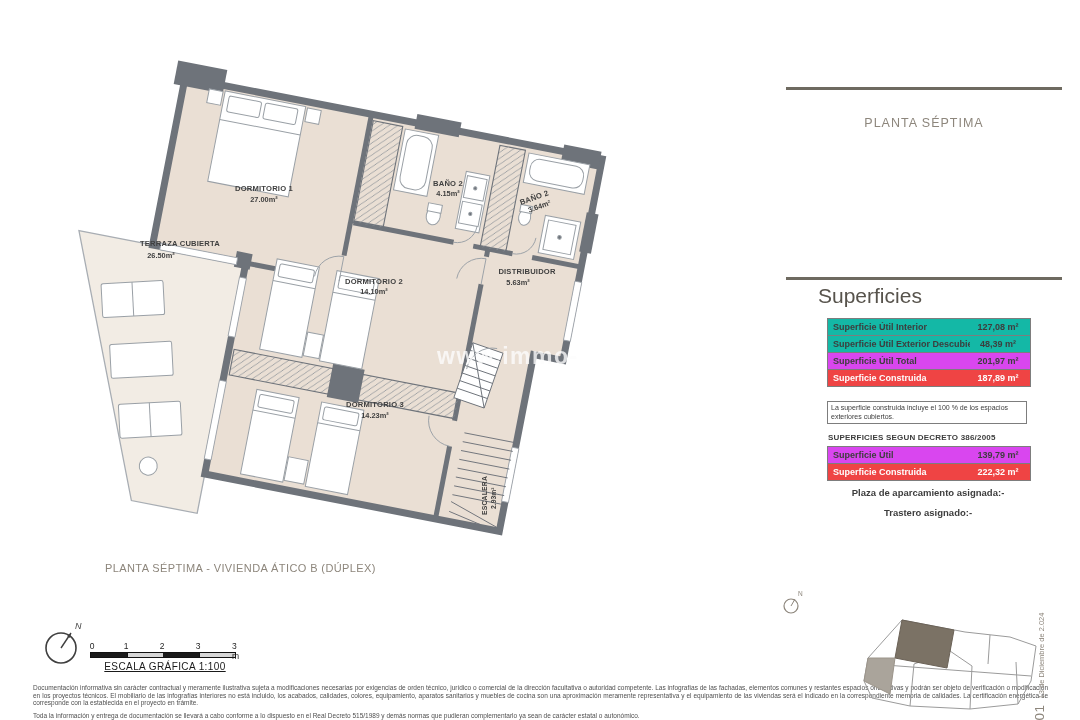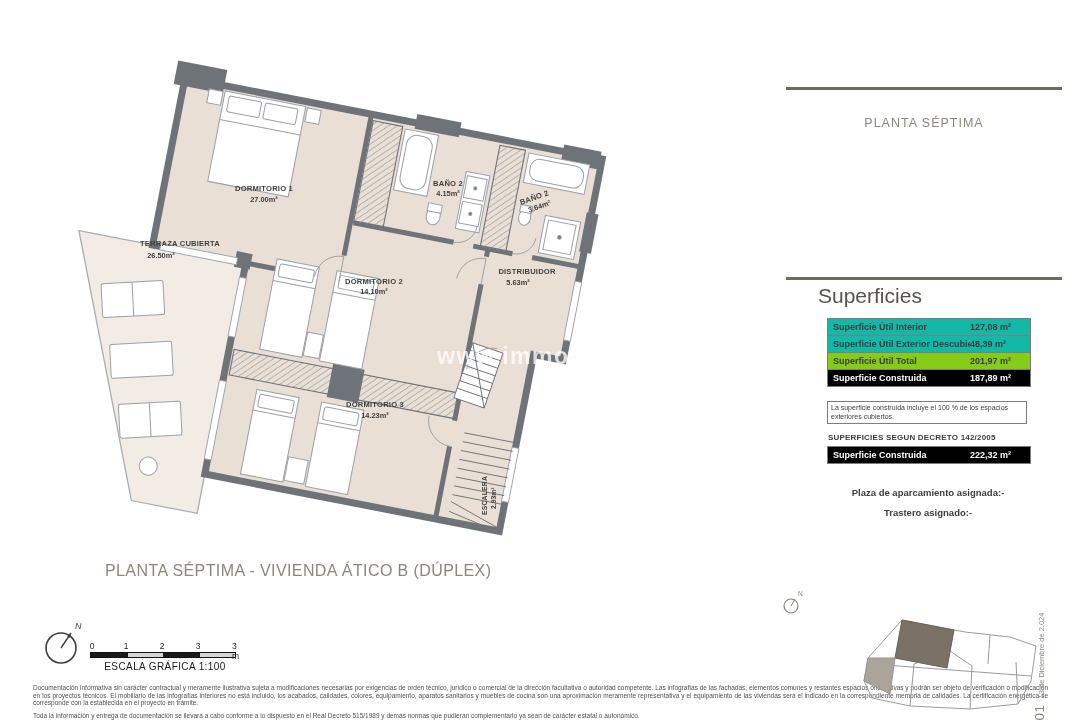--- a/index.html
+++ b/index.html
@@ -11,46 +11,46 @@
   .rule{position:absolute;left:786px;width:276px;height:3px;background:#6e6a60;}
   #sheet-title{position:absolute;left:786px;top:96px;width:276px;text-align:center;
     font-size:12.5px;letter-spacing:1px;color:#8d867c;margin-top:20px;}
 
   
   #superficies-heading{position:absolute;left:818px;top:284px;font-size:21px;color:#57534c;}
   .sup-table{position:absolute;left:827px;width:202px;border:1px solid #7d7d7d;border-bottom:none;}
   .sup-row{display:flex;border-bottom:1px solid #7d7d7d;height:16px;align-items:center;
     font-size:9px;font-weight:bold;background:#14b8a6;}
   .sup-row .lbl{flex:1;padding-left:5px;white-space:nowrap;overflow:hidden;}
-  .sup-row .val{width:56px;text-align:left;padding-right:4px;white-space:nowrap;}
-  .row-subtotal{background:#84cc16;}
-  .row-highlight{background:#000000;color:#fdfdfd;}
+  .sup-row .val{width:56px;text-align:center;padding-right:4px;white-space:nowrap;}
+  .row-subtotal{background:#d946ef;}
+  .row-highlight{background:#ef4444;color:#fdfdfd;}
   #sup-note{position:absolute;left:827px;top:401px;width:200px;border:1px solid #7d7d7d;
     font-size:7px;line-height:8.5px;padding:2px 3px;box-sizing:border-box;}
   #decreto-heading{position:absolute;left:828px;top:433px;font-size:8px;font-weight:bold;letter-spacing:.2px;}
   .assign-row{position:absolute;left:832px;width:192px;display:flex;justify-content:center;
     font-size:9.5px;font-weight:bold;}
 
   
   text.room-name{font-size:7.6px;font-weight:bold;fill:#3f3f3f;text-anchor:middle;
     font-family:"Liberation Sans",sans-serif;letter-spacing:.2px;}
   text.room-area{font-size:7.4px;font-weight:bold;fill:#3f3f3f;text-anchor:middle;
     font-family:"Liberation Sans",sans-serif;}
   #watermark{position:absolute;left:437px;top:343px;font-size:23px;font-weight:bold;
     color:rgba(253,253,253,.78);letter-spacing:1.5px;}
 
   
-  #plan-title{position:absolute;left:105px;top:562px;font-size:16px;color:#8d867c;letter-spacing:.4px;}
+  #plan-title{position:absolute;left:105px;top:562px;font-size:11px;color:#8d867c;letter-spacing:.4px;}
   #scale-wrap{position:absolute;left:90px;top:641px;width:160px;}
   #scale-ticks{position:relative;height:10px;font-size:8.5px;color:#1f1f1f;}
   #scale-ticks span{position:absolute;transform:translateX(-50%);}
   #scale-bar{display:flex;width:144px;height:4px;border:1px solid #111;margin-top:1px;}
   #scale-bar div{width:36px;height:100%;}
   .seg-dark{background:#1a1a1a;} .seg-light{background:#d6d6d6;border-left:1px solid #111;box-sizing:border-box;}
-  #scale-caption{margin-top:3px;font-size:10px;color:#1a1a1a;letter-spacing:.4px;text-align:center;width:150px;}
+  #scale-caption{margin-top:3px;font-size:10px;color:#1a1a1a;letter-spacing:.4px;text-align:center;width:150px;text-decoration:underline;}
   .disclaimer{position:absolute;left:33px;width:1015px;font-size:6.5px;line-height:7.6px;
     color:#4f4f4f;text-align:justify;}
 
   
   #version-strip{position:absolute;left:975px;top:655px;width:132px;height:18px;
     transform:rotate(-90deg);display:flex;align-items:baseline;gap:6px;color:#8d867c;white-space:nowrap;}
   #version-strip .v{font-size:13.5px;letter-spacing:.5px;}
   #version-strip .d{font-size:7.5px;}
 </style>
 </head>
@@ -75,22 +75,26 @@
     <span class="lbl">Superficie Útil Total</span>
     <span class="val">201,97 m²</span>
   </div>
   <div class="sup-row row-highlight">
     <span class="lbl">Superficie Construida</span>
     <span class="val">187,89 m²</span>
   </div>
 </div>
 <div id="sup-note">La superficie construida incluye el 100 % de los espacios exteriores cubiertos.</div>
 
-<div id="decreto-heading">SUPERFICIES SEGUN DECRETO 142/2005</div>
+<div id="decreto-heading">SUPERFICIES SEGUN DECRETO 386/2005</div>
 <div class="sup-table" style="top:446px">
+  <div class="sup-row row-subtotal">
+    <span class="lbl">Superficie Útil</span>
+    <span class="val">139,79 m²</span>
+  </div>
   <div class="sup-row row-highlight">
     <span class="lbl">Superficie Construida</span>
     <span class="val">222,32 m²</span>
   </div>
 </div>
 <div class="assign-row" style="top:487px">
   <span>Plaza de aparcamiento asignada:</span>
   <span>-</span>
 </div>
 <div class="assign-row" style="top:507px">

